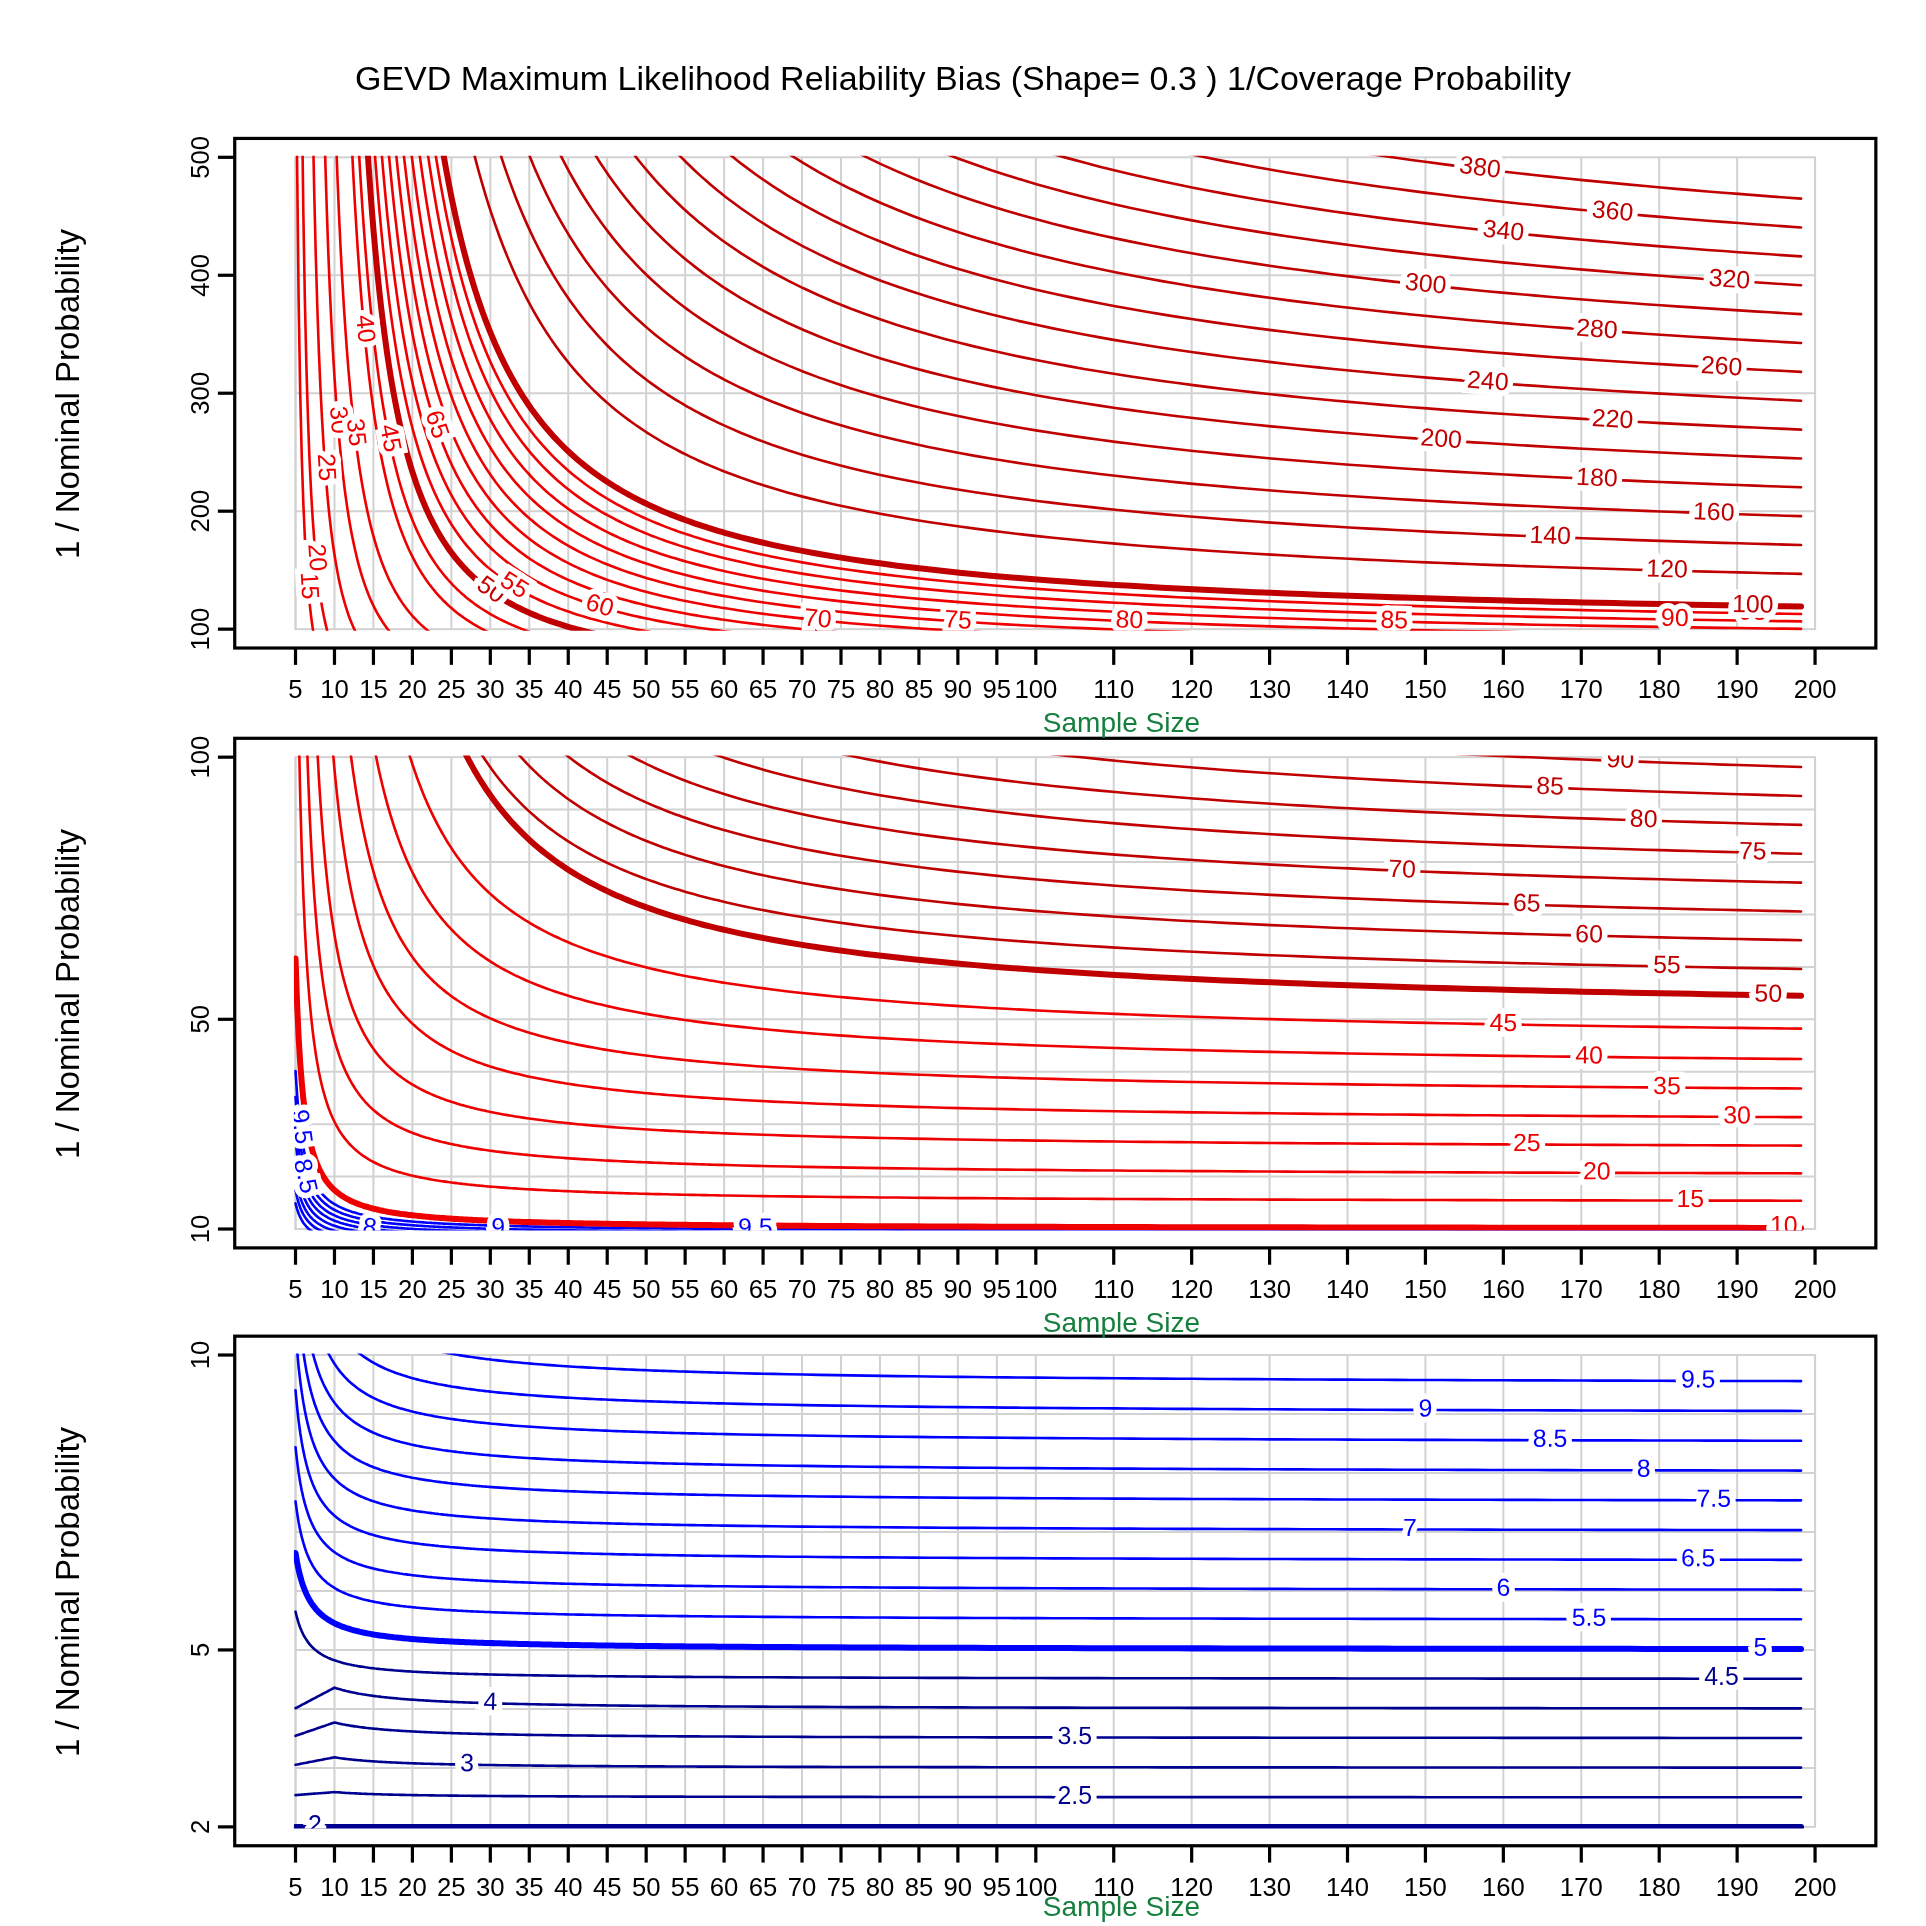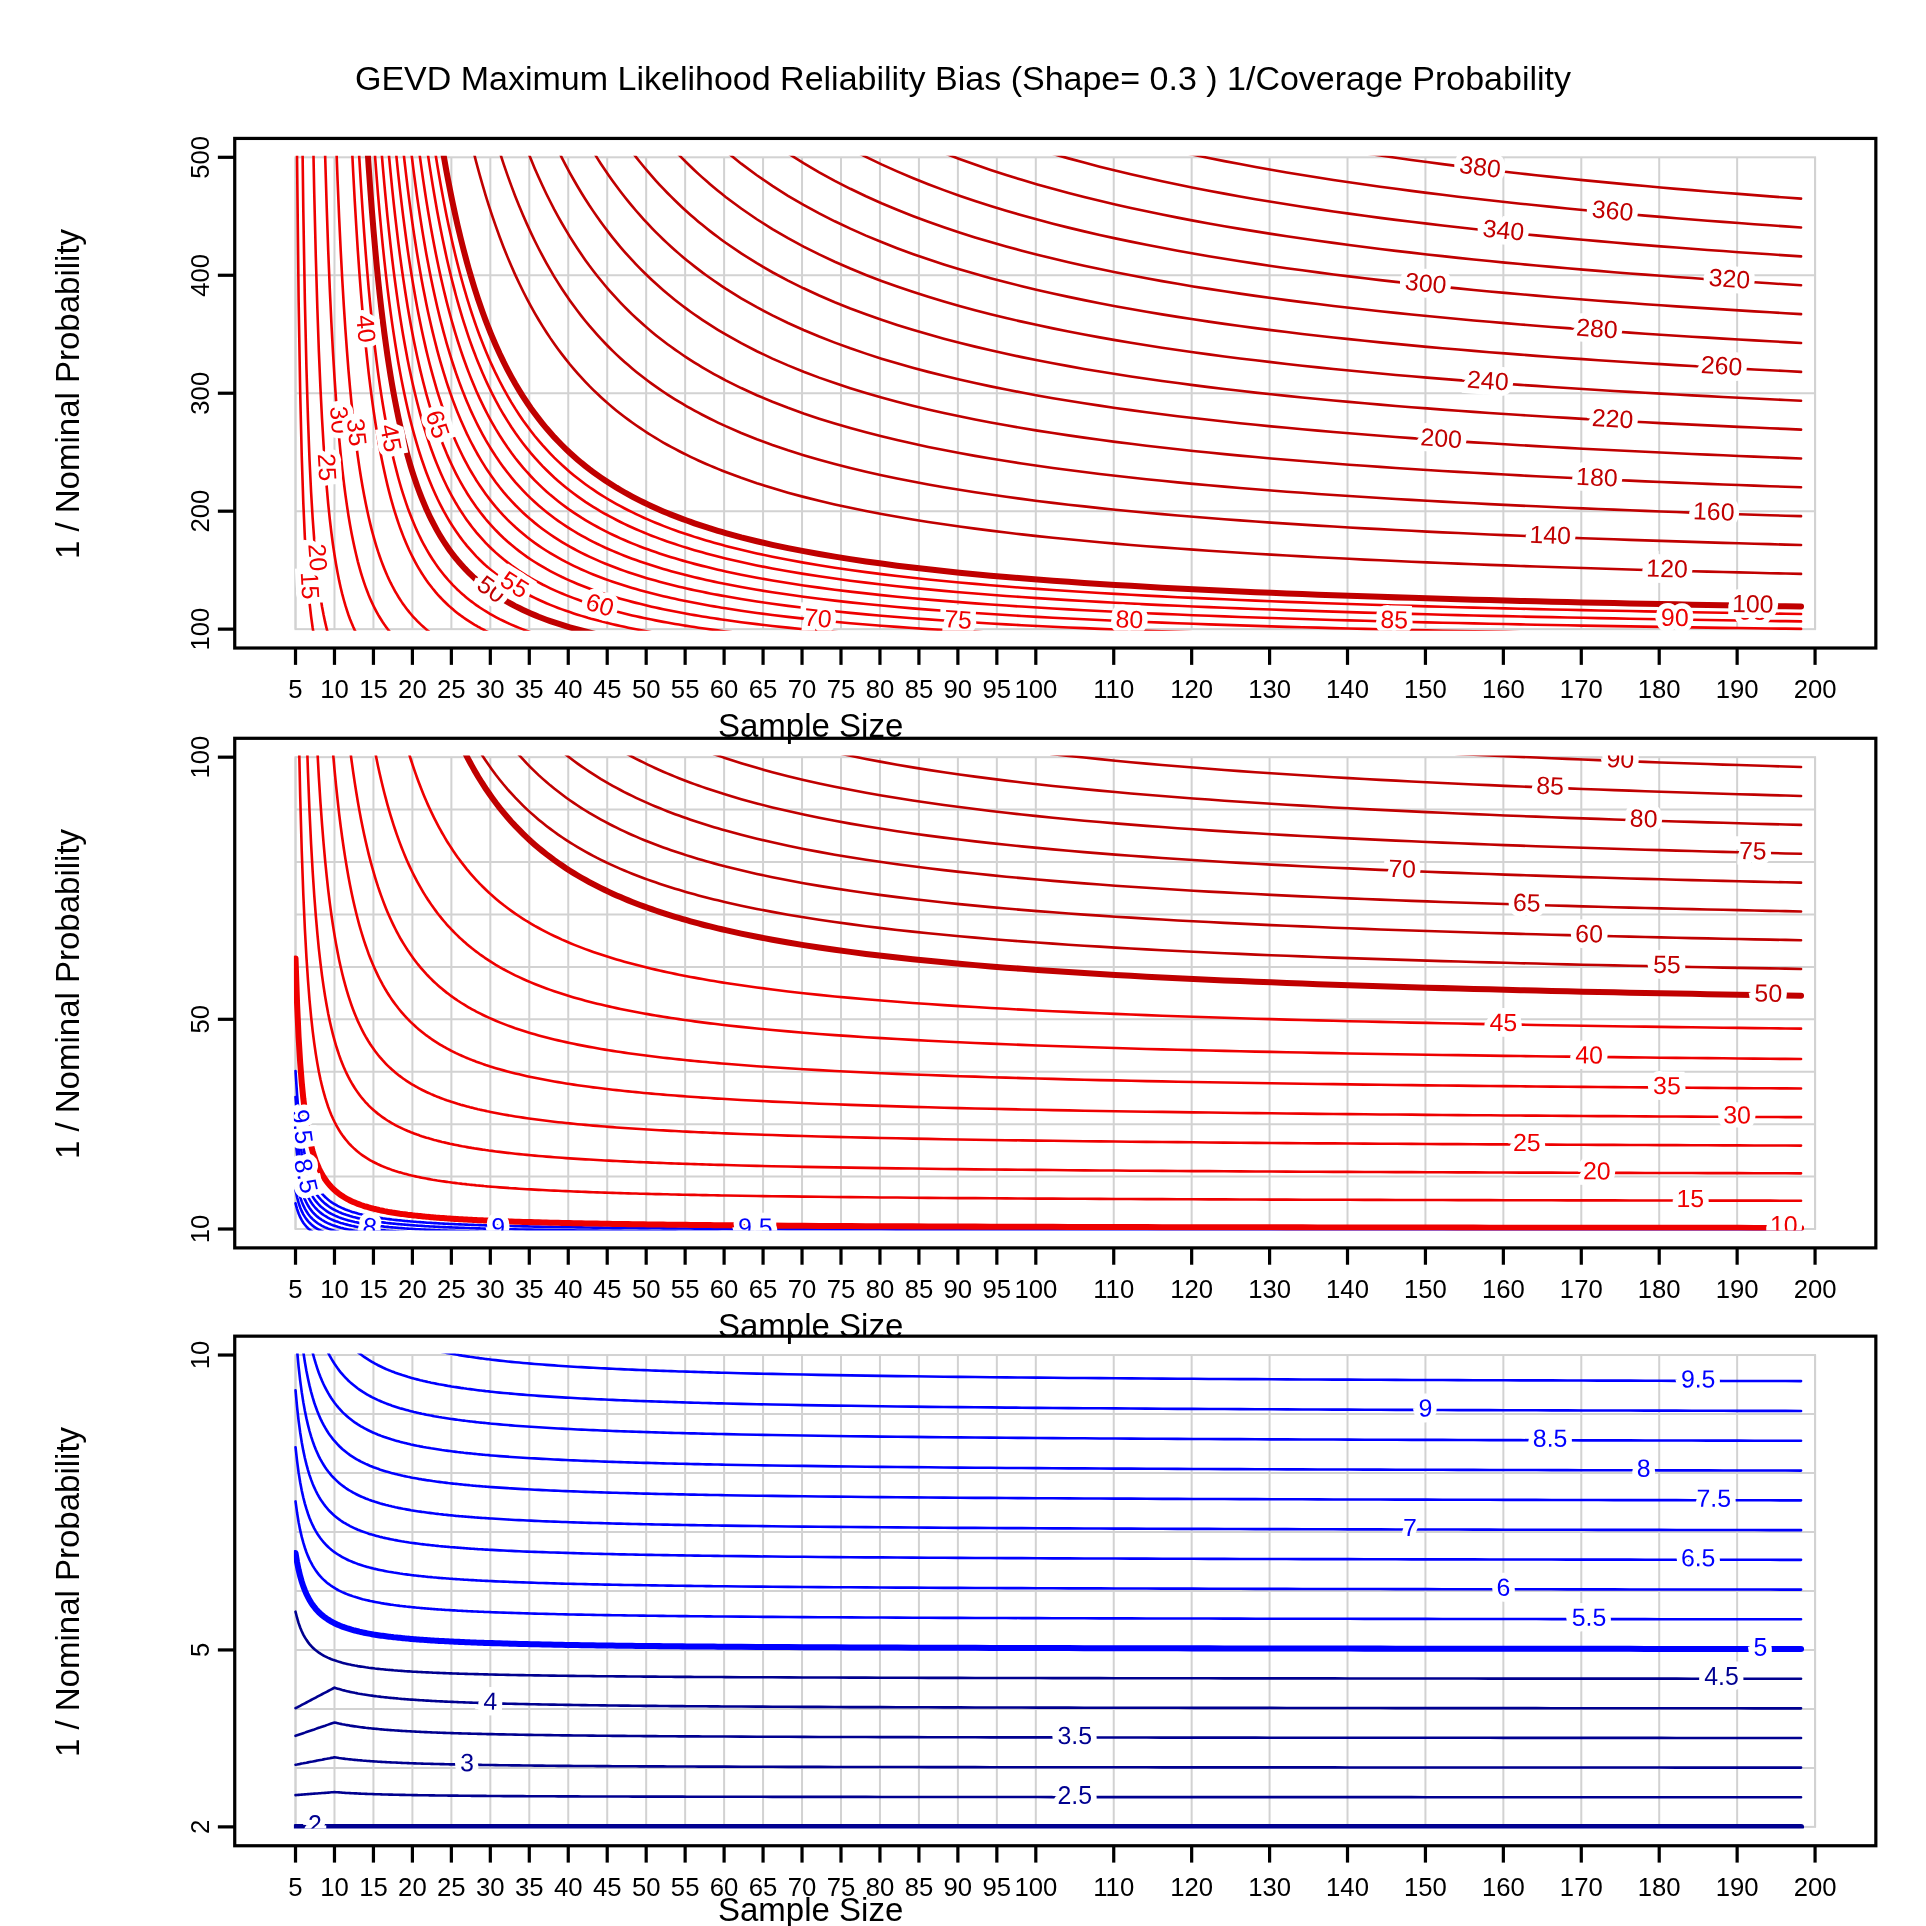--- a/index.html
+++ b/index.html
@@ -1,22 +1,22 @@
 <!DOCTYPE html>
 <html style="font-size:6.4px"><head>
 <meta charset="utf-8">
 <style>
   html,body{margin:0;padding:0;background:#ffffff;}
   #figure{position:relative;width:1926px;height:1926px;background:#ffffff;
           font-family:"Liberation Sans","DejaVu Sans",sans-serif;}
   #plot-svg{position:absolute;left:0;top:0;}
   .fig-title{position:absolute;left:0;top:59px;width:1926px;text-align:center;
              font-size:34px;color:#000;white-space:nowrap;}
-  .x-axis-title{position:absolute;width:482px;margin-left:-241px;text-align:left;
-                font-size:33px;color:#000000;}
+  .x-axis-title{position:absolute;width:482px;margin-left:-241px;text-align:right;
+                font-size:28px;color:#15803d;}
   .y-axis-title{position:absolute;width:562px;margin-left:-281px;text-align:center;
                 font-size:33px;color:#000;transform:rotate(-90deg);transform-origin:center center;}
 </style>
 </head>
 <body>
 
 <div id="figure">
   <svg id="plot-svg" width="1926" height="1926" viewBox="0 0 4800 4800">
       <g>
         <defs>

